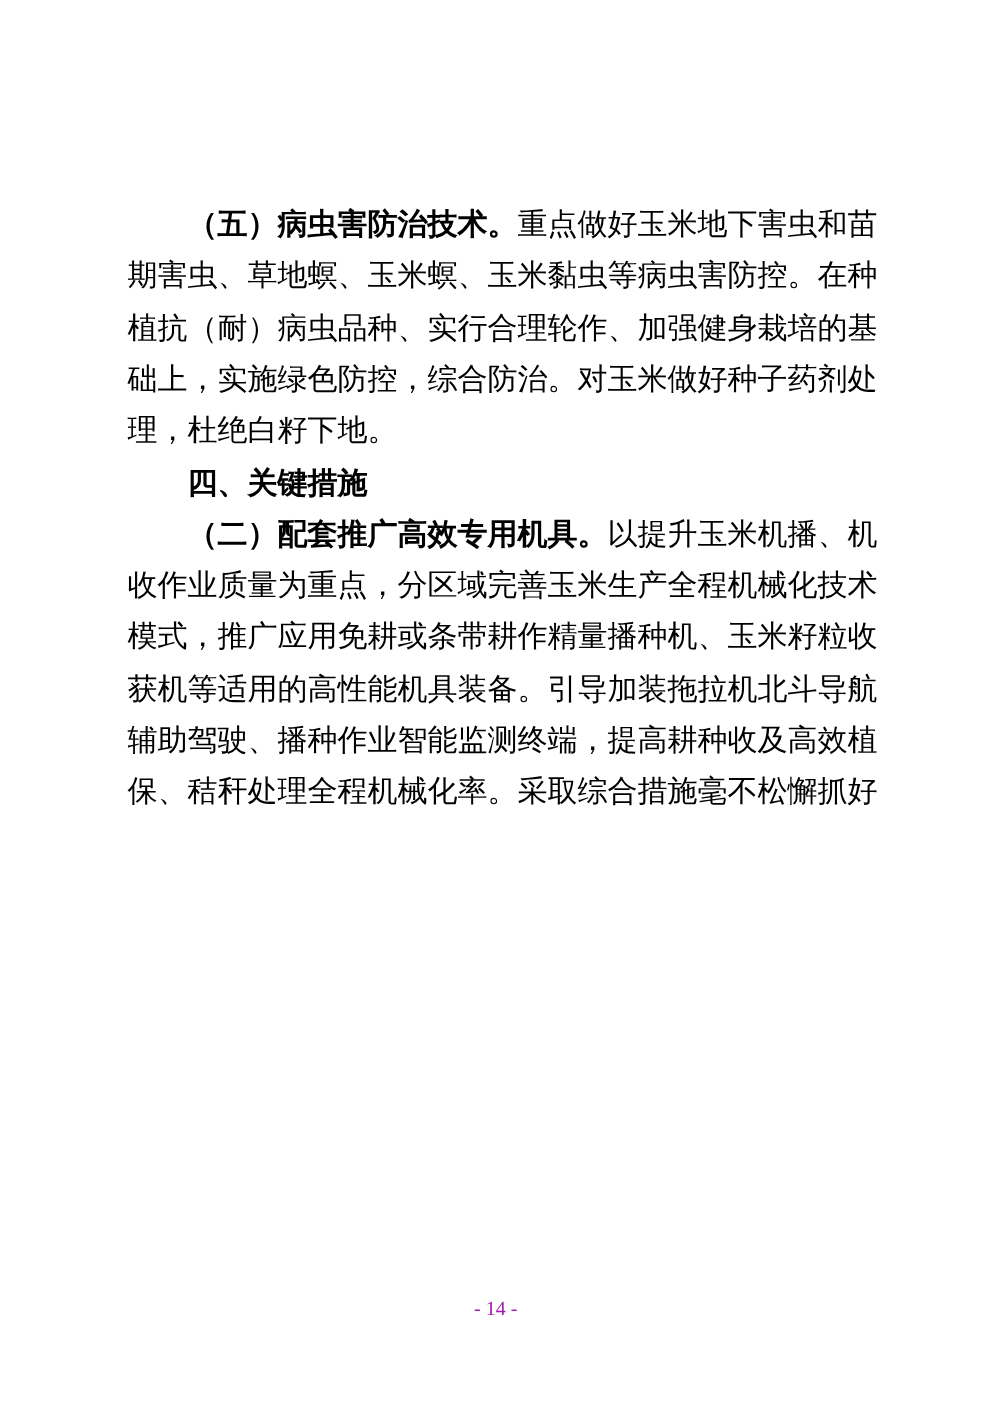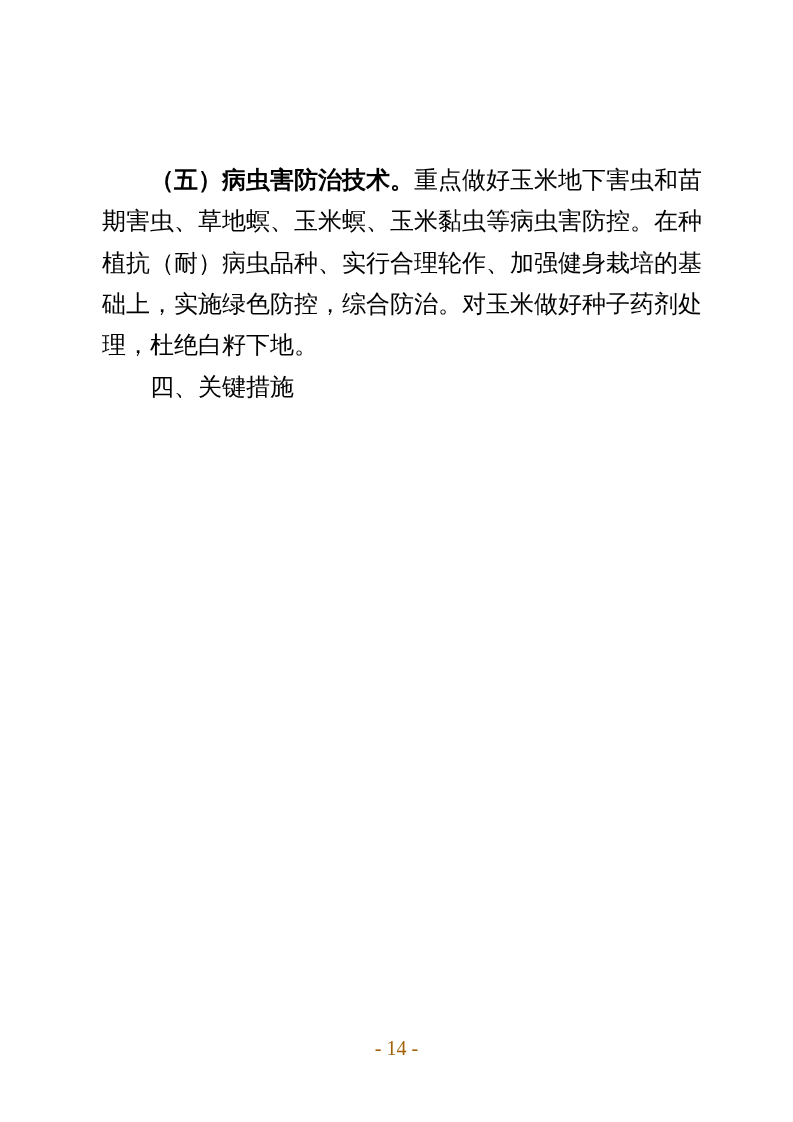--- a/index.html
+++ b/index.html
@@ -33,46 +33,47 @@
     text-indent: 2em;
   }
   .para .lead {
     font-weight: bold;
   }
   .heading {
     margin: 0;
     padding: 0;
     text-indent: 2em;
     font-family: "Liberation Sans", sans-serif;
-    font-weight: normal;
+    font-weight: bold;
     font-size: 24px;
     line-height: 41.3px;
     text-align: left;
   }
   .page-number {
     position: absolute;
     left: 0;
     top: 1040px;
     width: 100%;
     text-align: center;
-    font-size: 20px;
+    font-size: 16px;
     line-height: 16px;
     font-family: "Liberation Serif", serif;
-    color: #a16207;
+    color: #a21caf;
   }
 </style>
 </head>
 <body>
 
 <div class="page">
   <div class="text-block">
 
     <p class="para"><span class="lead">（五）病虫害防治技术。</span><span class="body-text">重点做好玉米地下害虫和苗期害虫、草地螟、玉米螟、玉米黏虫等病虫害防控。在种植抗（耐）病虫品种、实行合理轮作、加强健身栽培的基础上，实施绿色防控，综合防治。对玉米做好种子药剂处理，杜绝白籽下地。</span></p>
 
 
     <h2 class="heading">四、关键措施</h2>
 
 
+    <p class="para"><span class="lead">（二）配套推广高效专用机具。</span><span class="body-text">以提升玉米机播、机收作业质量为重点，分区域完善玉米生产全程机械化技术模式，推广应用免耕或条带耕作精量播种机、玉米籽粒收获机等适用的高性能机具装备。引导加装拖拉机北斗导航辅助驾驶、播种作业智能监测终端，提高耕种收及高效植保、秸秆处理全程机械化率。采取综合措施毫不松懈抓好</span></p>
 
   </div>
 
   <div class="page-number">- 14 -</div>
 </div>
 
 </body></html>

